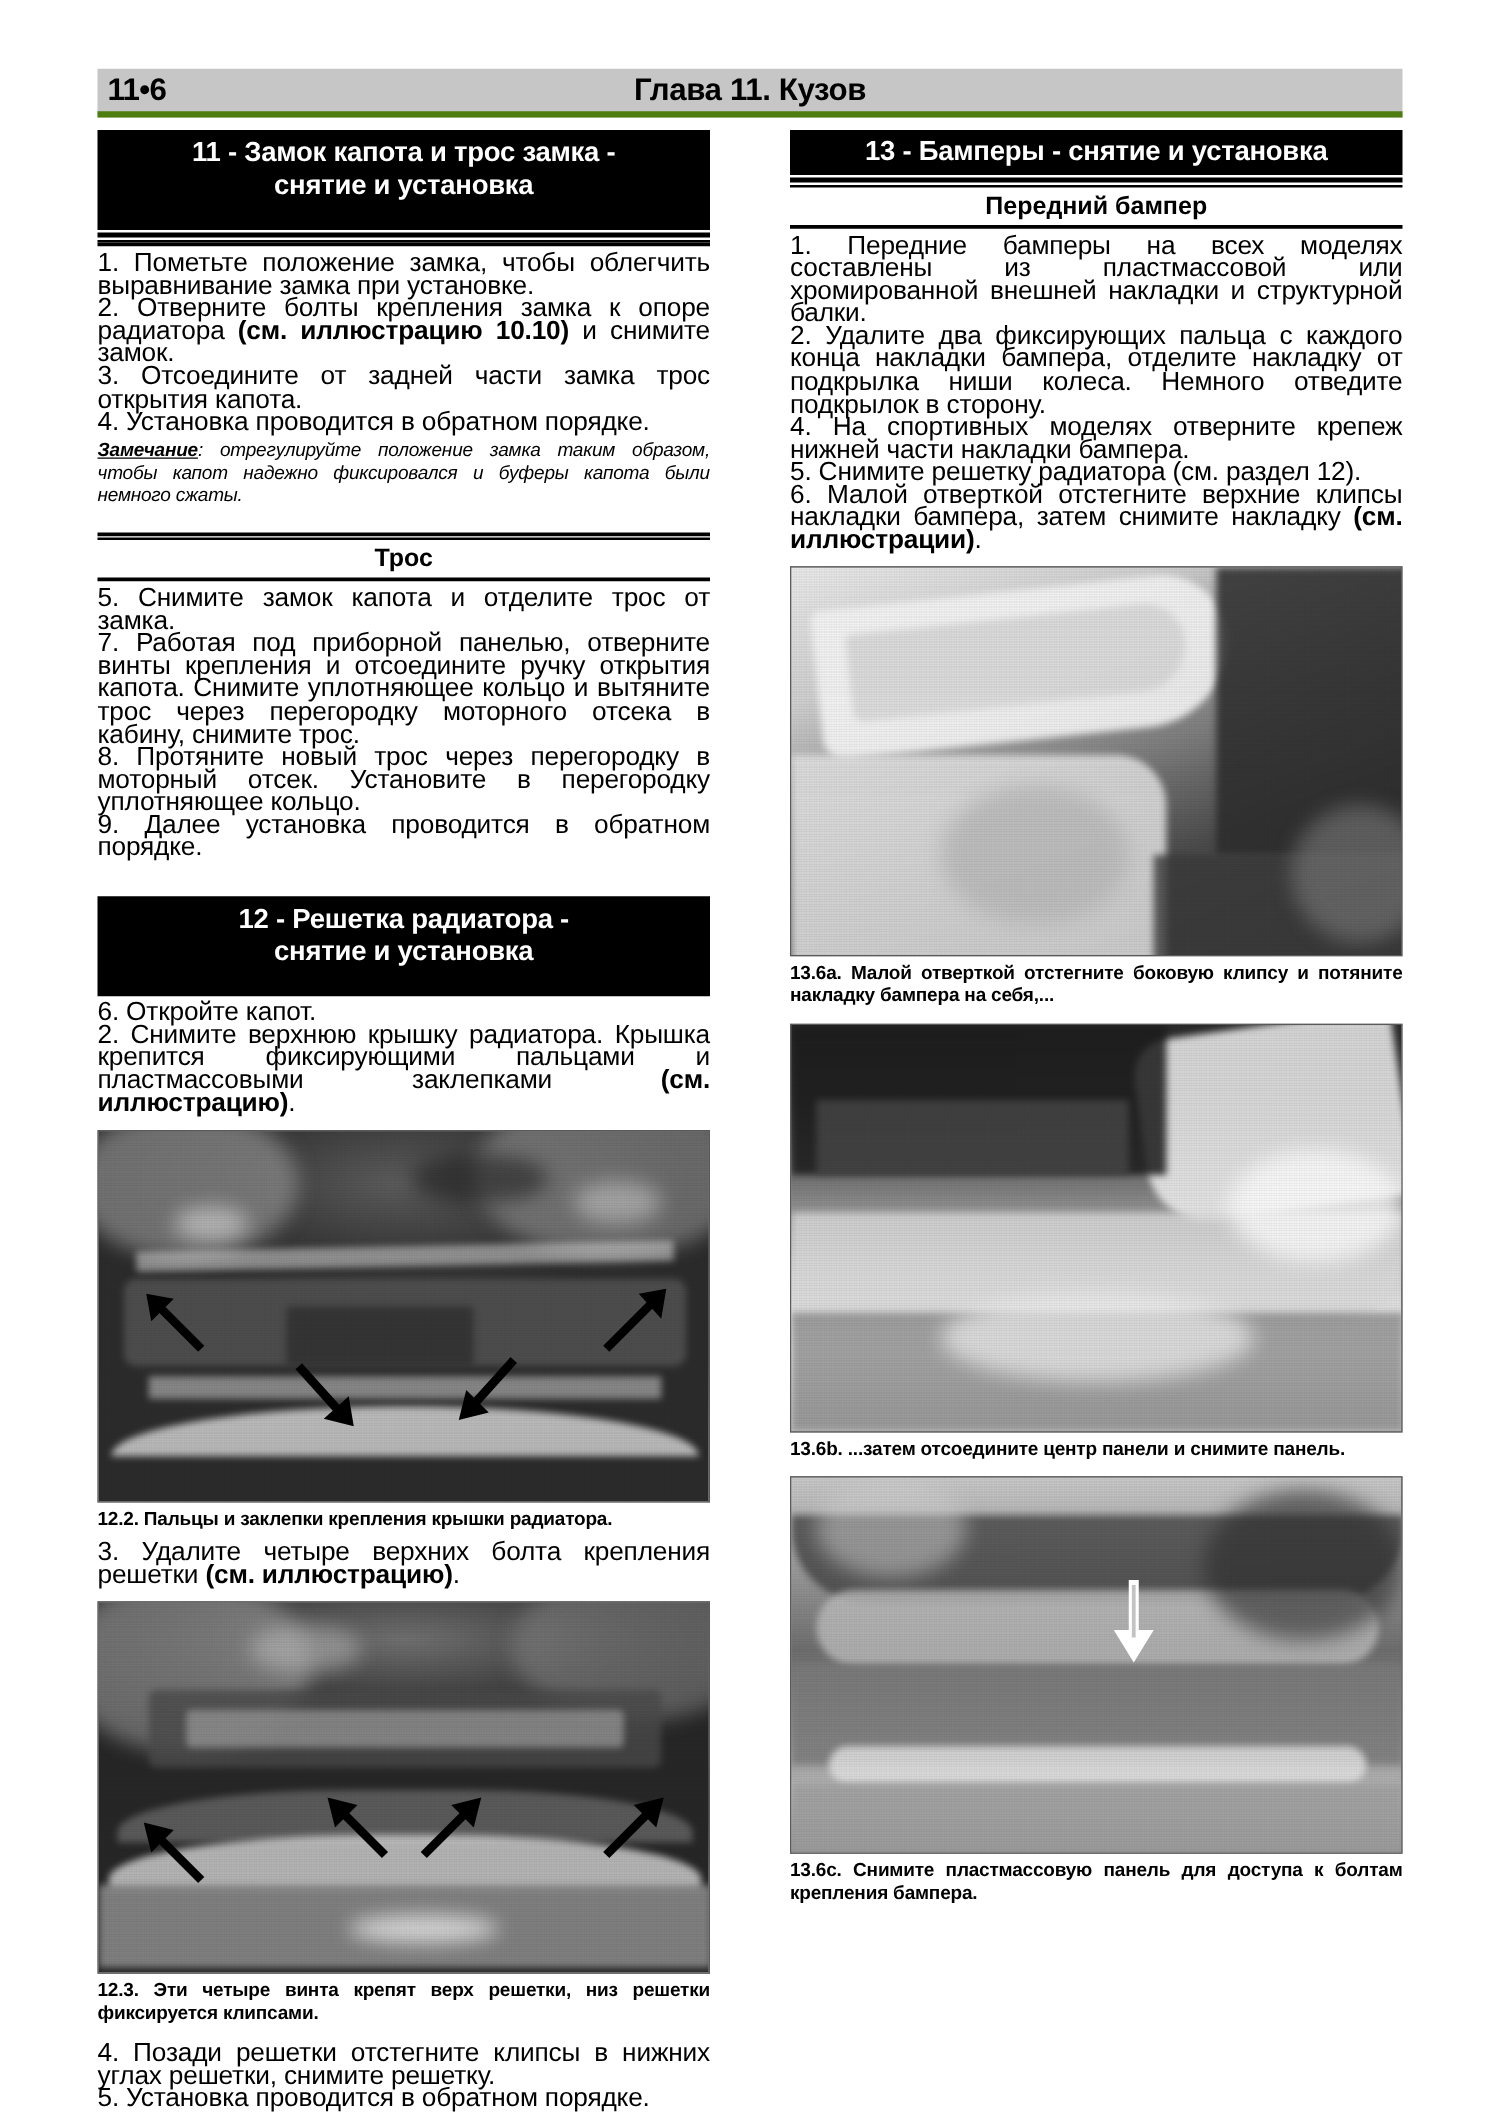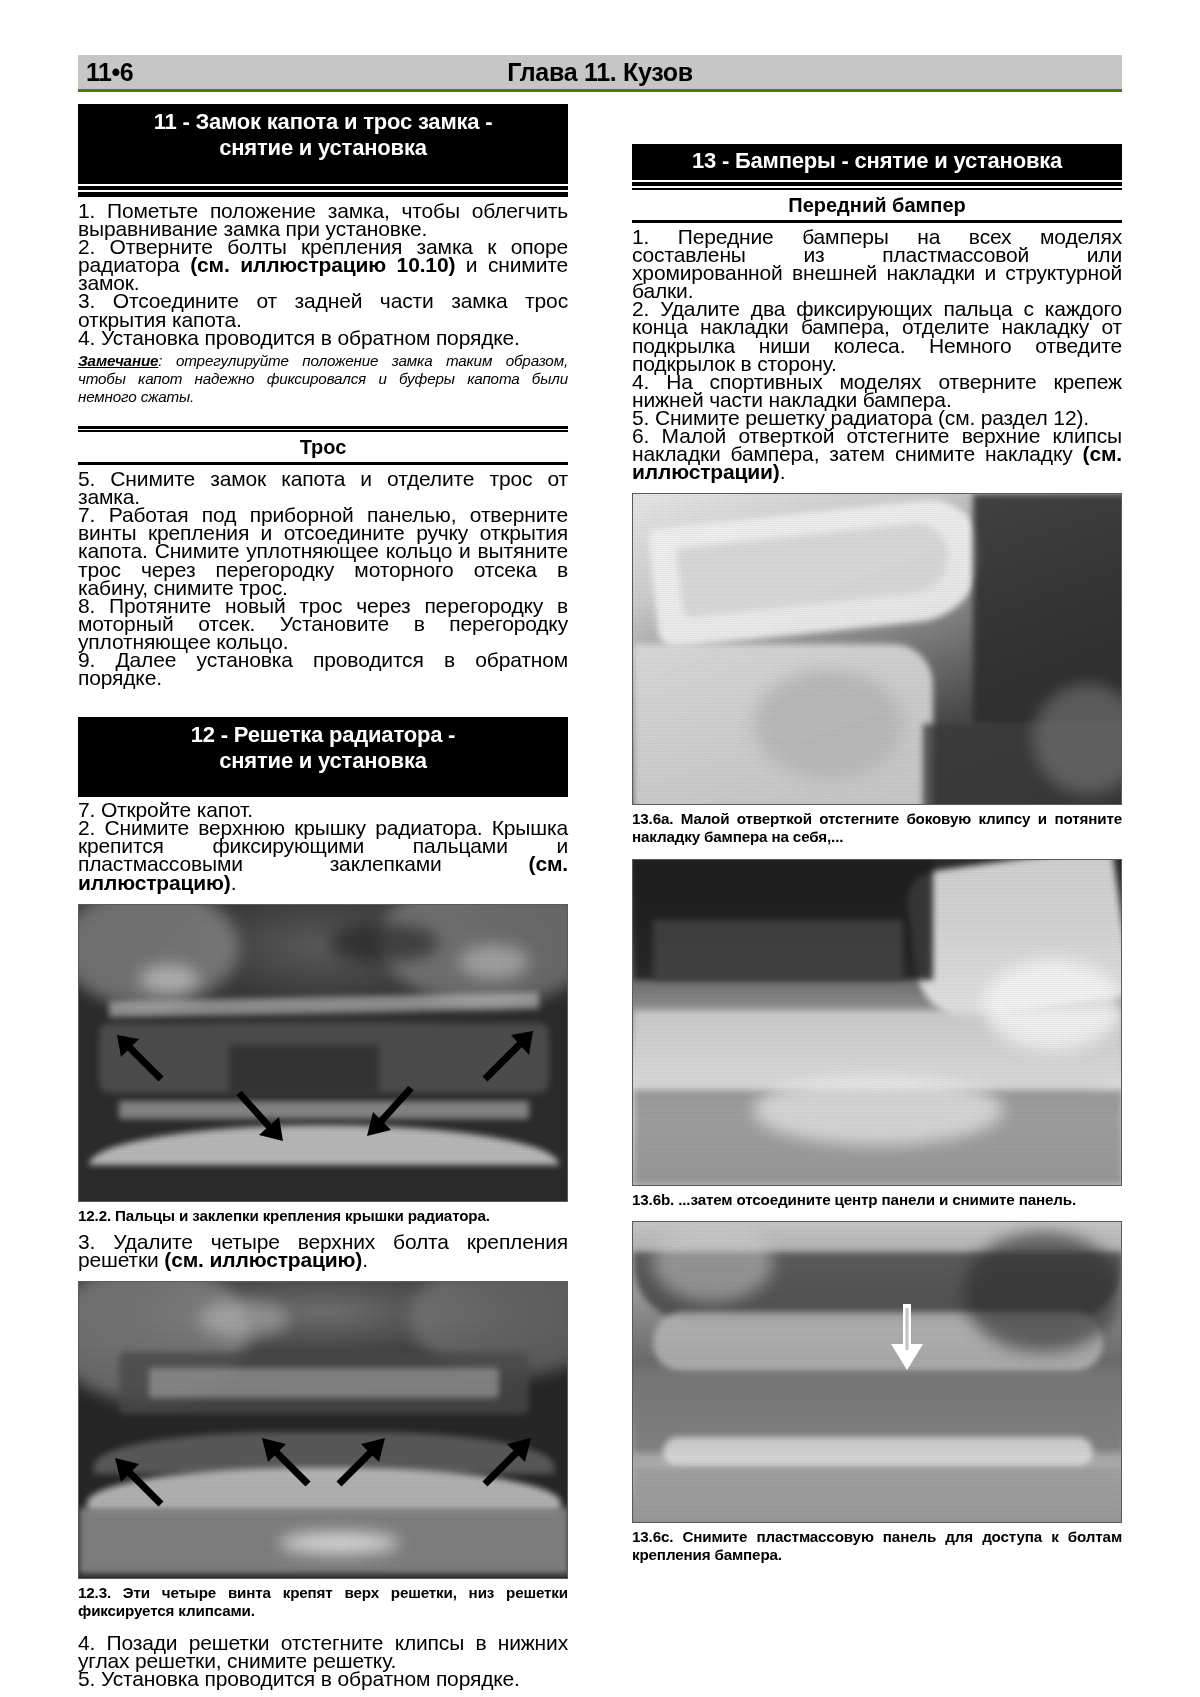--- a/index.html
+++ b/index.html
@@ -23,21 +23,21 @@
   }
 
   
   .runhead {
     position: absolute;
     left: 78px;
     top: 55px;
     width: 1044px;
     height: 34px;
     background: #c6c6c6;
-    border-bottom: 3px solid #4d7c0f;
+    border-bottom: 5px solid #4d7c0f;
     box-sizing: content-box;
   }
   .runhead-page {
     position: absolute;
     left: 8px;
     top: 3px;
     font-size: 25px;
     font-weight: bold;
     letter-spacing: -0.5px;
     line-height: 28px;
@@ -54,21 +54,21 @@
     letter-spacing: -0.3px;
   }
 
   
   .col {
     position: absolute;
     top: 104px;
     width: 490px;
   }
   .col-left { left: 78px; }
-  .col-right { left: 632px; width: 490px; margin-top: 40px; }
+  .col-right { left: 632px; width: 490px; }
 
   
   .sec-bar {
     background: #000;
     color: #fff;
     text-align: center;
     font-weight: bold;
     font-size: 22px;
     line-height: 26px;
     padding: 5px 4px 23px 4px;
@@ -243,21 +243,21 @@
 
     <div class="gap-lg"></div>
     <div style="height:10px"></div>
 
     <div class="sec-bar">
       <div>12 - Решетка радиатора -</div>
       <div>снятие и установка</div>
     </div>
 
     <div style="height:4px"></div>
-    <p class="body">7. Откройте капот.</p>
+    <p class="body">6. Откройте капот.</p>
     <p class="body">2. Снимите верхнюю крышку радиатора. Крышка крепится фиксирующими пальцами и пластмассовыми заклепками <b class="bold">(см. иллюстрацию)</b>.</p>
 
     <div class="figure f12_2">
       <div class="photo">
         <div class="bay-a"></div>
         <div class="blob" style="left:-20px;top:-18px;width:180px;height:120px;background:#8f8f8f;opacity:.7"></div>
         <div class="blob" style="left:300px;top:-30px;width:220px;height:130px;background:#9d9d9d;opacity:.55"></div>
         <div class="streak" style="left:30px;top:92px;width:430px;height:16px;background:#e6e6e6;opacity:.5;transform:rotate(-1.2deg)"></div>
         <div class="streak" style="left:20px;top:118px;width:450px;height:70px;background:#5e5e5e;opacity:.65;border-radius:10px"></div>
         <div class="streak" style="left:150px;top:140px;width:150px;height:48px;background:#2f2f2f;opacity:.8;border-radius:4px"></div>

